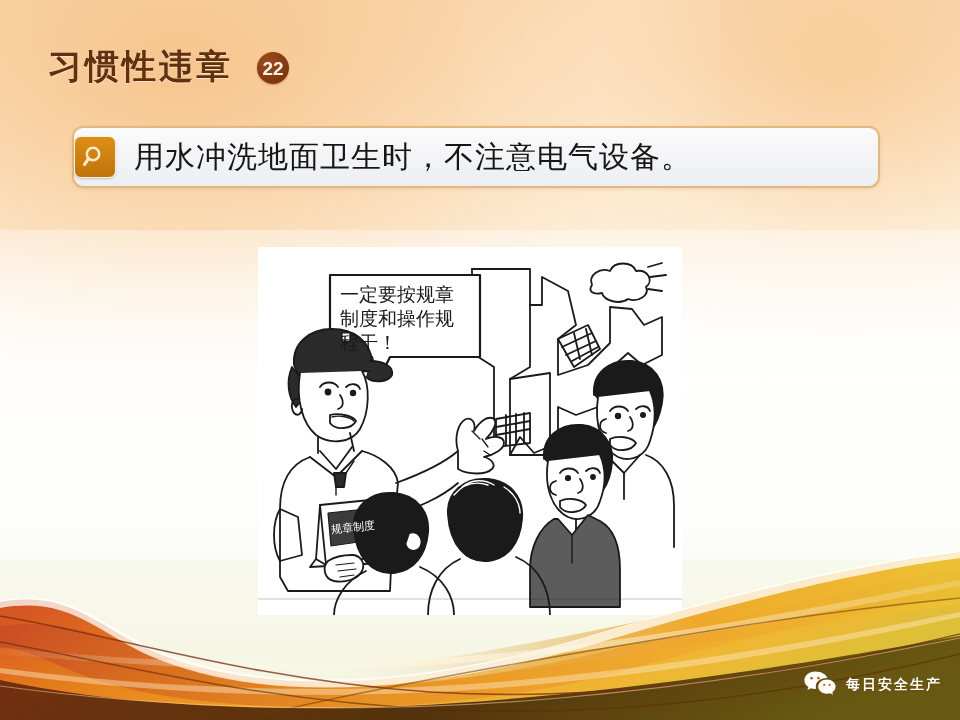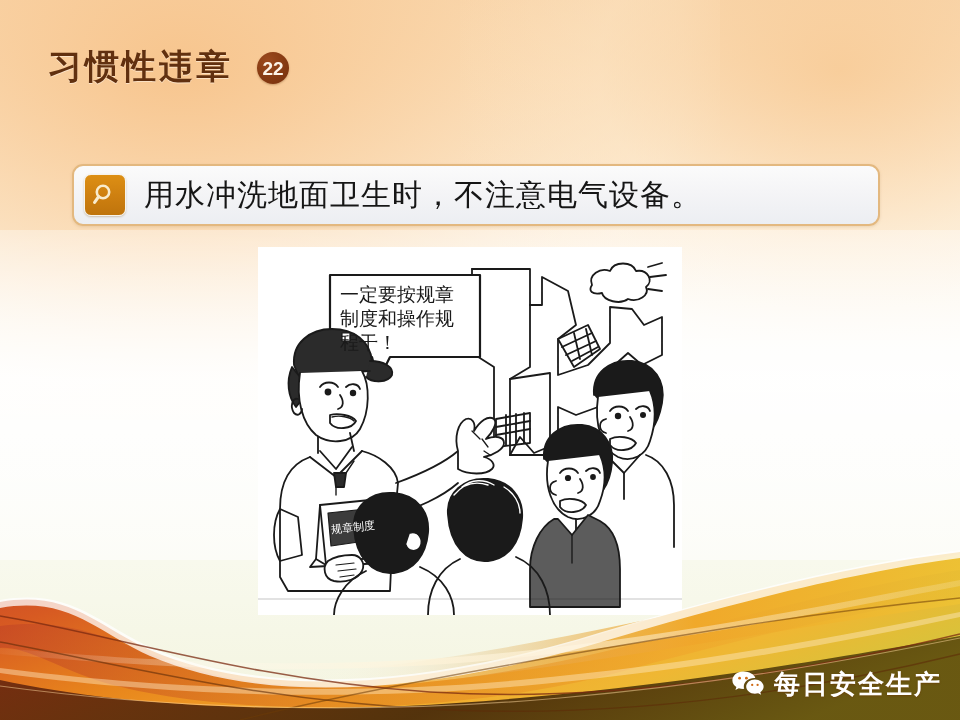--- a/index.html
+++ b/index.html
@@ -127,22 +127,20 @@
     top: 126px;
     width: 808px;
     height: 62px;
     box-sizing: border-box;
     border: 2px solid #e3b87f;
     border-radius: 11px;
     background: linear-gradient(to bottom, #fbfbfb 0%, #f4f4f6 48%, #eceef2 100%);
     box-shadow: 0 1px 3px rgba(150,110,60,0.18);
     display: flex;
     align-items: center;
-    padding-left: 10px;
-    margin-top: 38px;
   }
   .search-chip {
     flex: 0 0 auto;
     width: 40px;
     height: 40px;
     border-radius: 7px;
     background: linear-gradient(to bottom, #dd8f14 0%, #cd7f10 55%, #bf740c 100%);
     border: 1px solid #f7f3ea;
     box-shadow: 0 1px 2px rgba(120,80,20,0.3);
     display: flex;
@@ -179,21 +177,21 @@
     position: absolute;
     right: 18px;
     bottom: 22px;
     display: flex;
     align-items: center;
     gap: 9px;
   }
   .wechat-mark svg { display: block; }
   .watermark-text {
     font-family: "Liberation Sans", "DejaVu Sans", sans-serif;
-    font-size: 26px;
+    font-size: 14px;
     font-weight: 700;
     color: #ffffff;
     letter-spacing: 2px;
     line-height: 1;
     text-shadow: 0 1px 2px rgba(110,45,0,0.45);
     white-space: nowrap;
   }
 </style>
 </head>
 <body>

